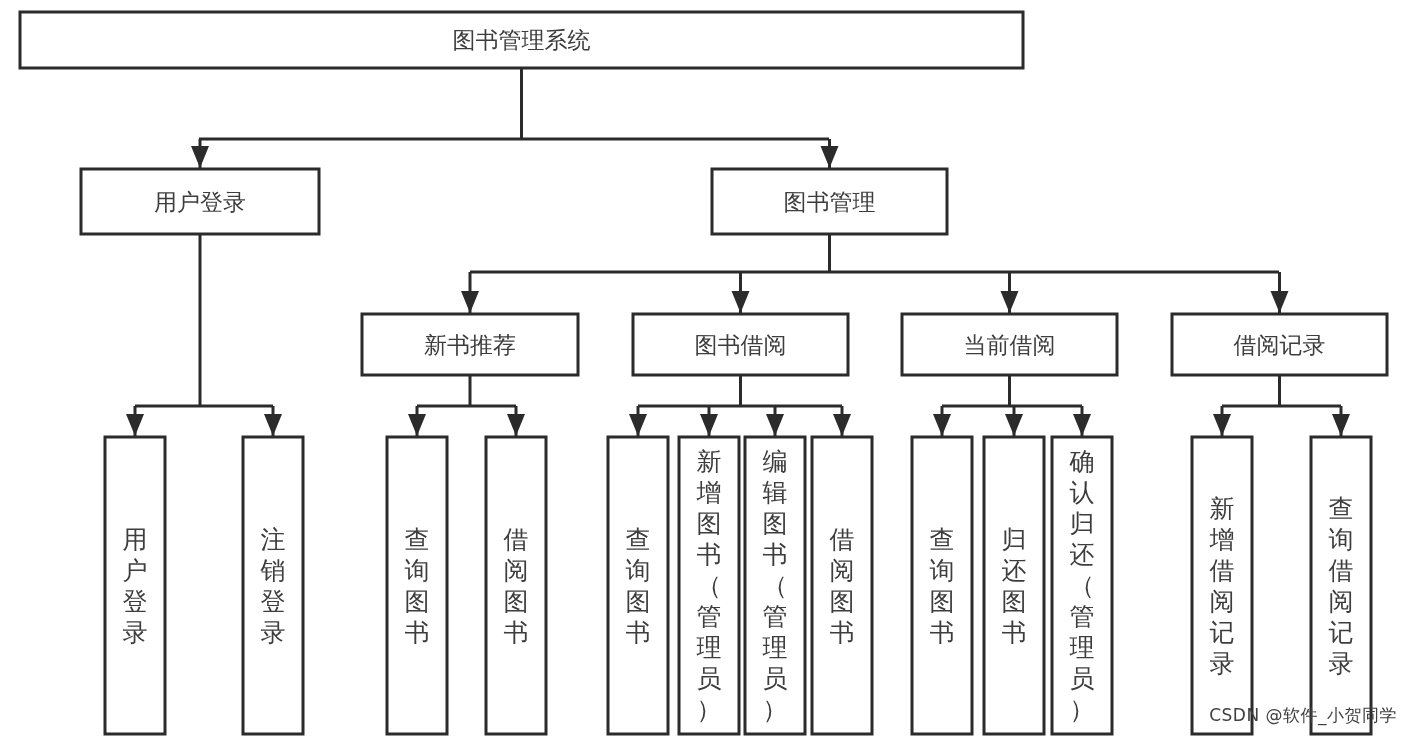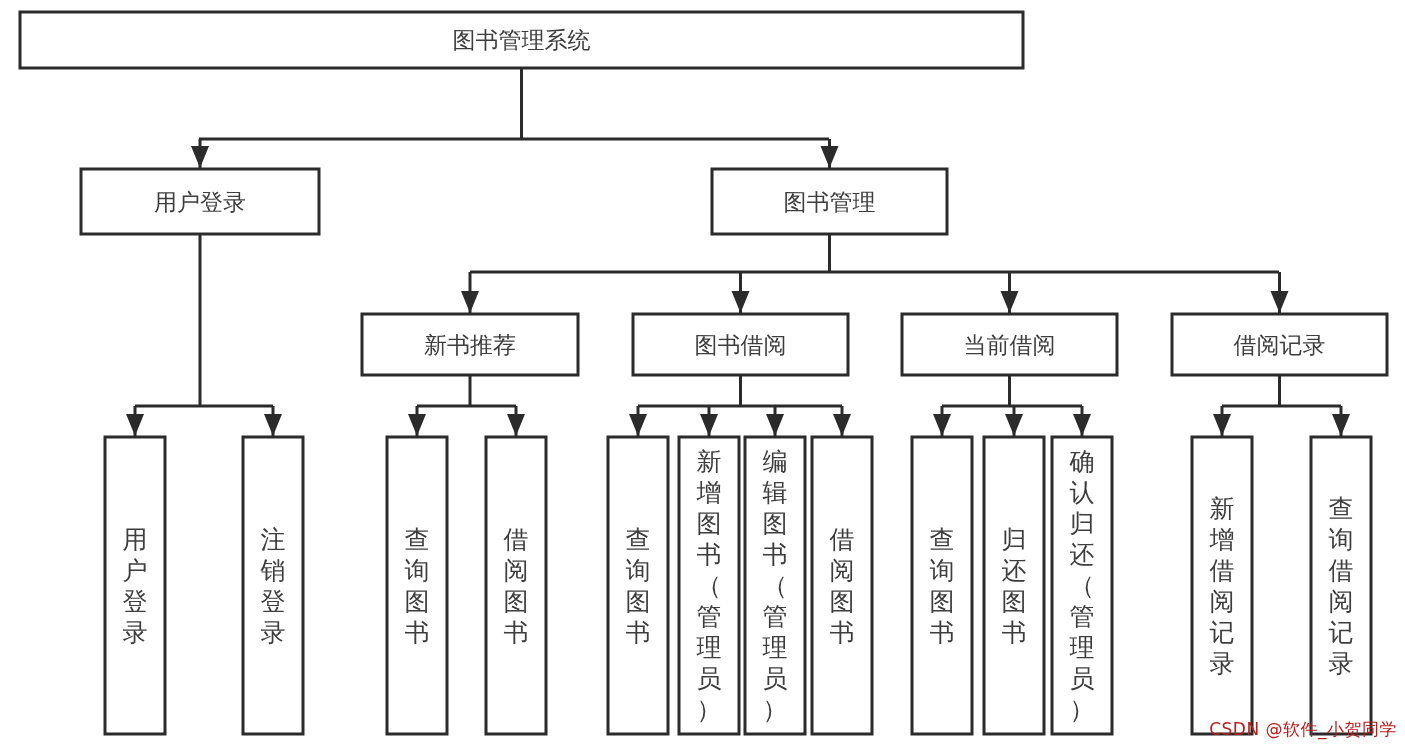--- a/index.html
+++ b/index.html
@@ -47,24 +47,24 @@
     stroke: #2b2b2b;
     stroke-width: 3;
     fill: none;
   }
   .arrow-head {
     fill: #2b2b2b;
   }
   .watermark {
     position: absolute;
     right: 8px;
-    bottom: 6px;
+    bottom: 20px;
     font-family: "DejaVu Sans", "Liberation Sans", sans-serif;
     font-size: 17px;
-    color: #b91c1c;
+    color: #404040;
     white-space: nowrap;
     letter-spacing: 0.5px;
     pointer-events: none;
   }
 </style>
 </head>
 <body>
 
 <div id="diagram-root">
   <svg class="flow" viewBox="0 0 1405 747" xmlns="http://www.w3.org/2000/svg">

